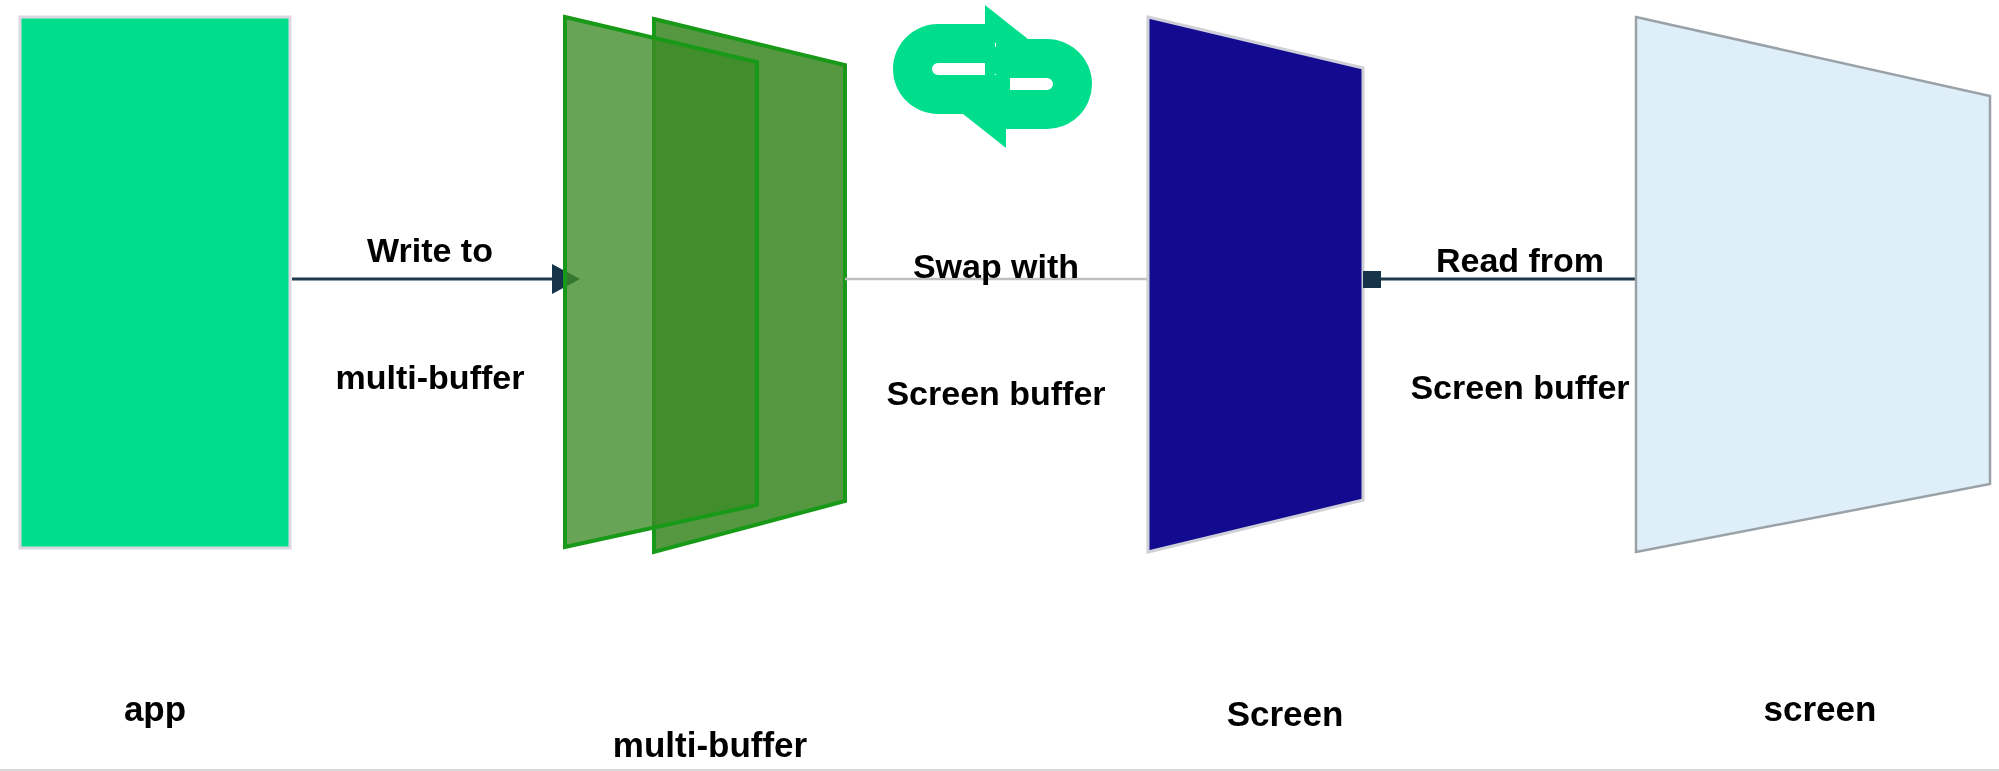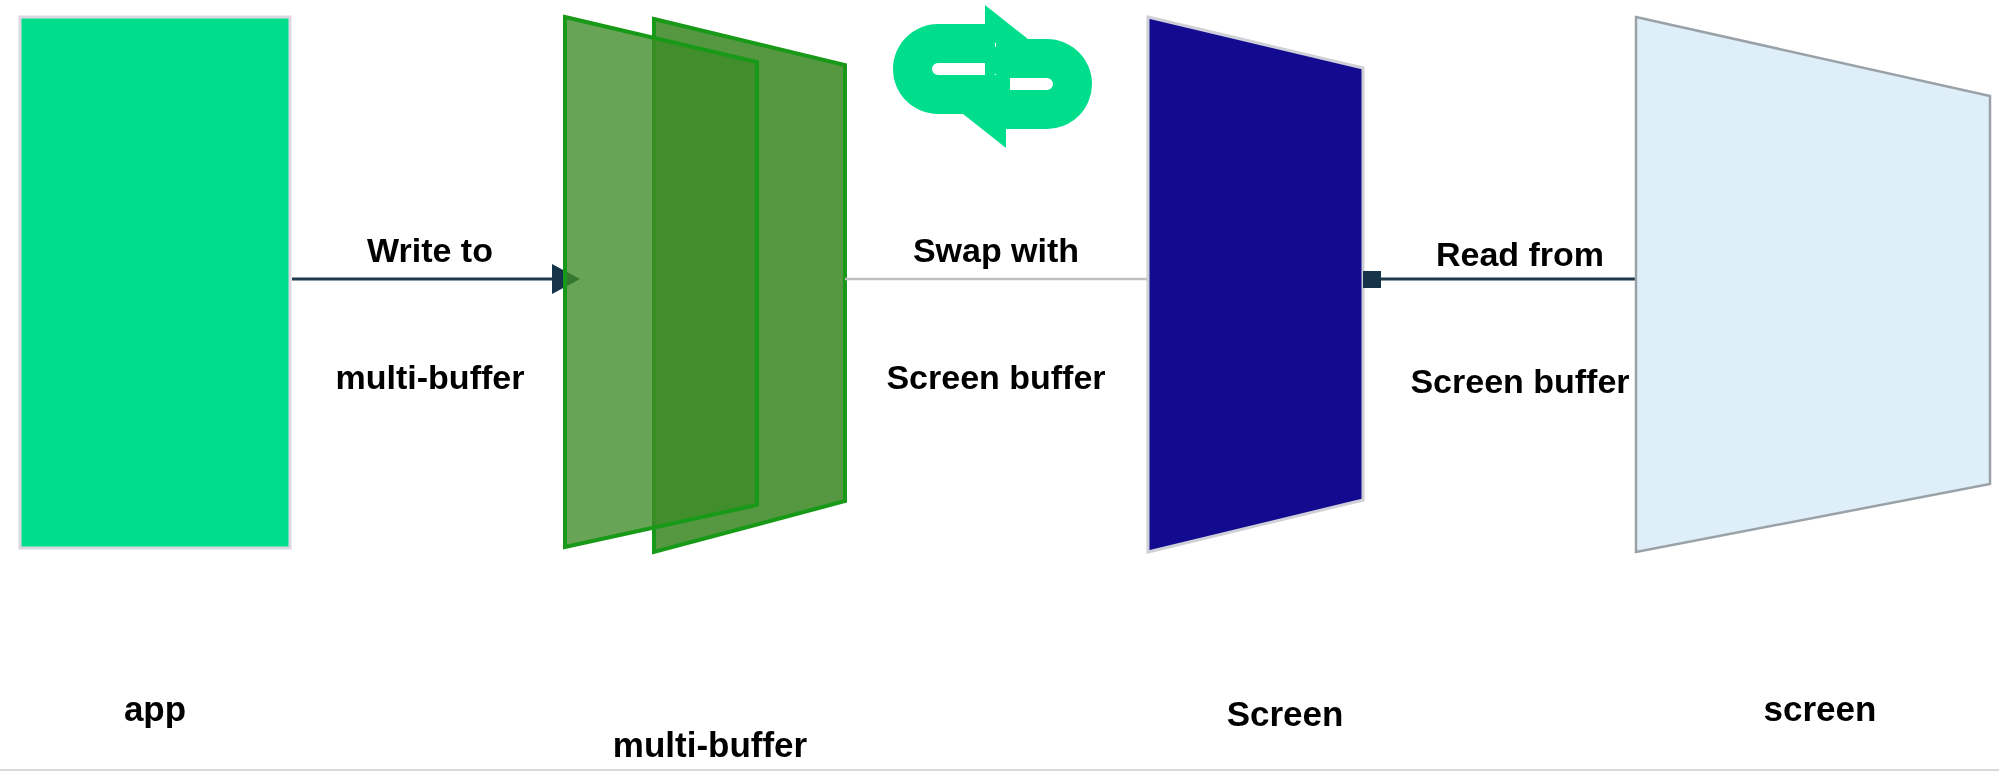--- a/index.html
+++ b/index.html
@@ -114,26 +114,26 @@
     </g>
 
     <polygon points="1636,17 1990,96 1990,484 1636,552" fill="#DEEFFA" stroke="#9aa2a8" stroke-width="2.5"></polygon>
   </svg>
 
   <div class="lbl edge-label" style="left:280px; top:145px; width:300px;">
     <span class="label-line strong">Write to</span>
     <span class="label-line">multi-buffer</span>
   </div>
 
-  <div class="lbl edge-label" style="left:846px; top:145px; width:300px;">
+  <div class="lbl edge-label" style="left:846px; top:161px; width:300px;">
     <span class="label-line strong">Swap with</span>
     <span class="label-line">Screen buffer</span>
   </div>
 
-  <div class="lbl edge-label" style="left:1355px; top:149px; width:330px;">
+  <div class="lbl edge-label" style="left:1355px; top:155px; width:330px;">
     <span class="label-line strong">Read from</span>
     <span class="label-line">Screen buffer</span>
   </div>
 
   <div class="lbl node-label" style="left:55px; top:600px; width:200px;">
     <span class="label-line">app</span>
   </div>
 
   <div class="lbl node-label" style="left:545px; top:636px; width:330px;">
     <span class="label-line">multi-buffer</span>

